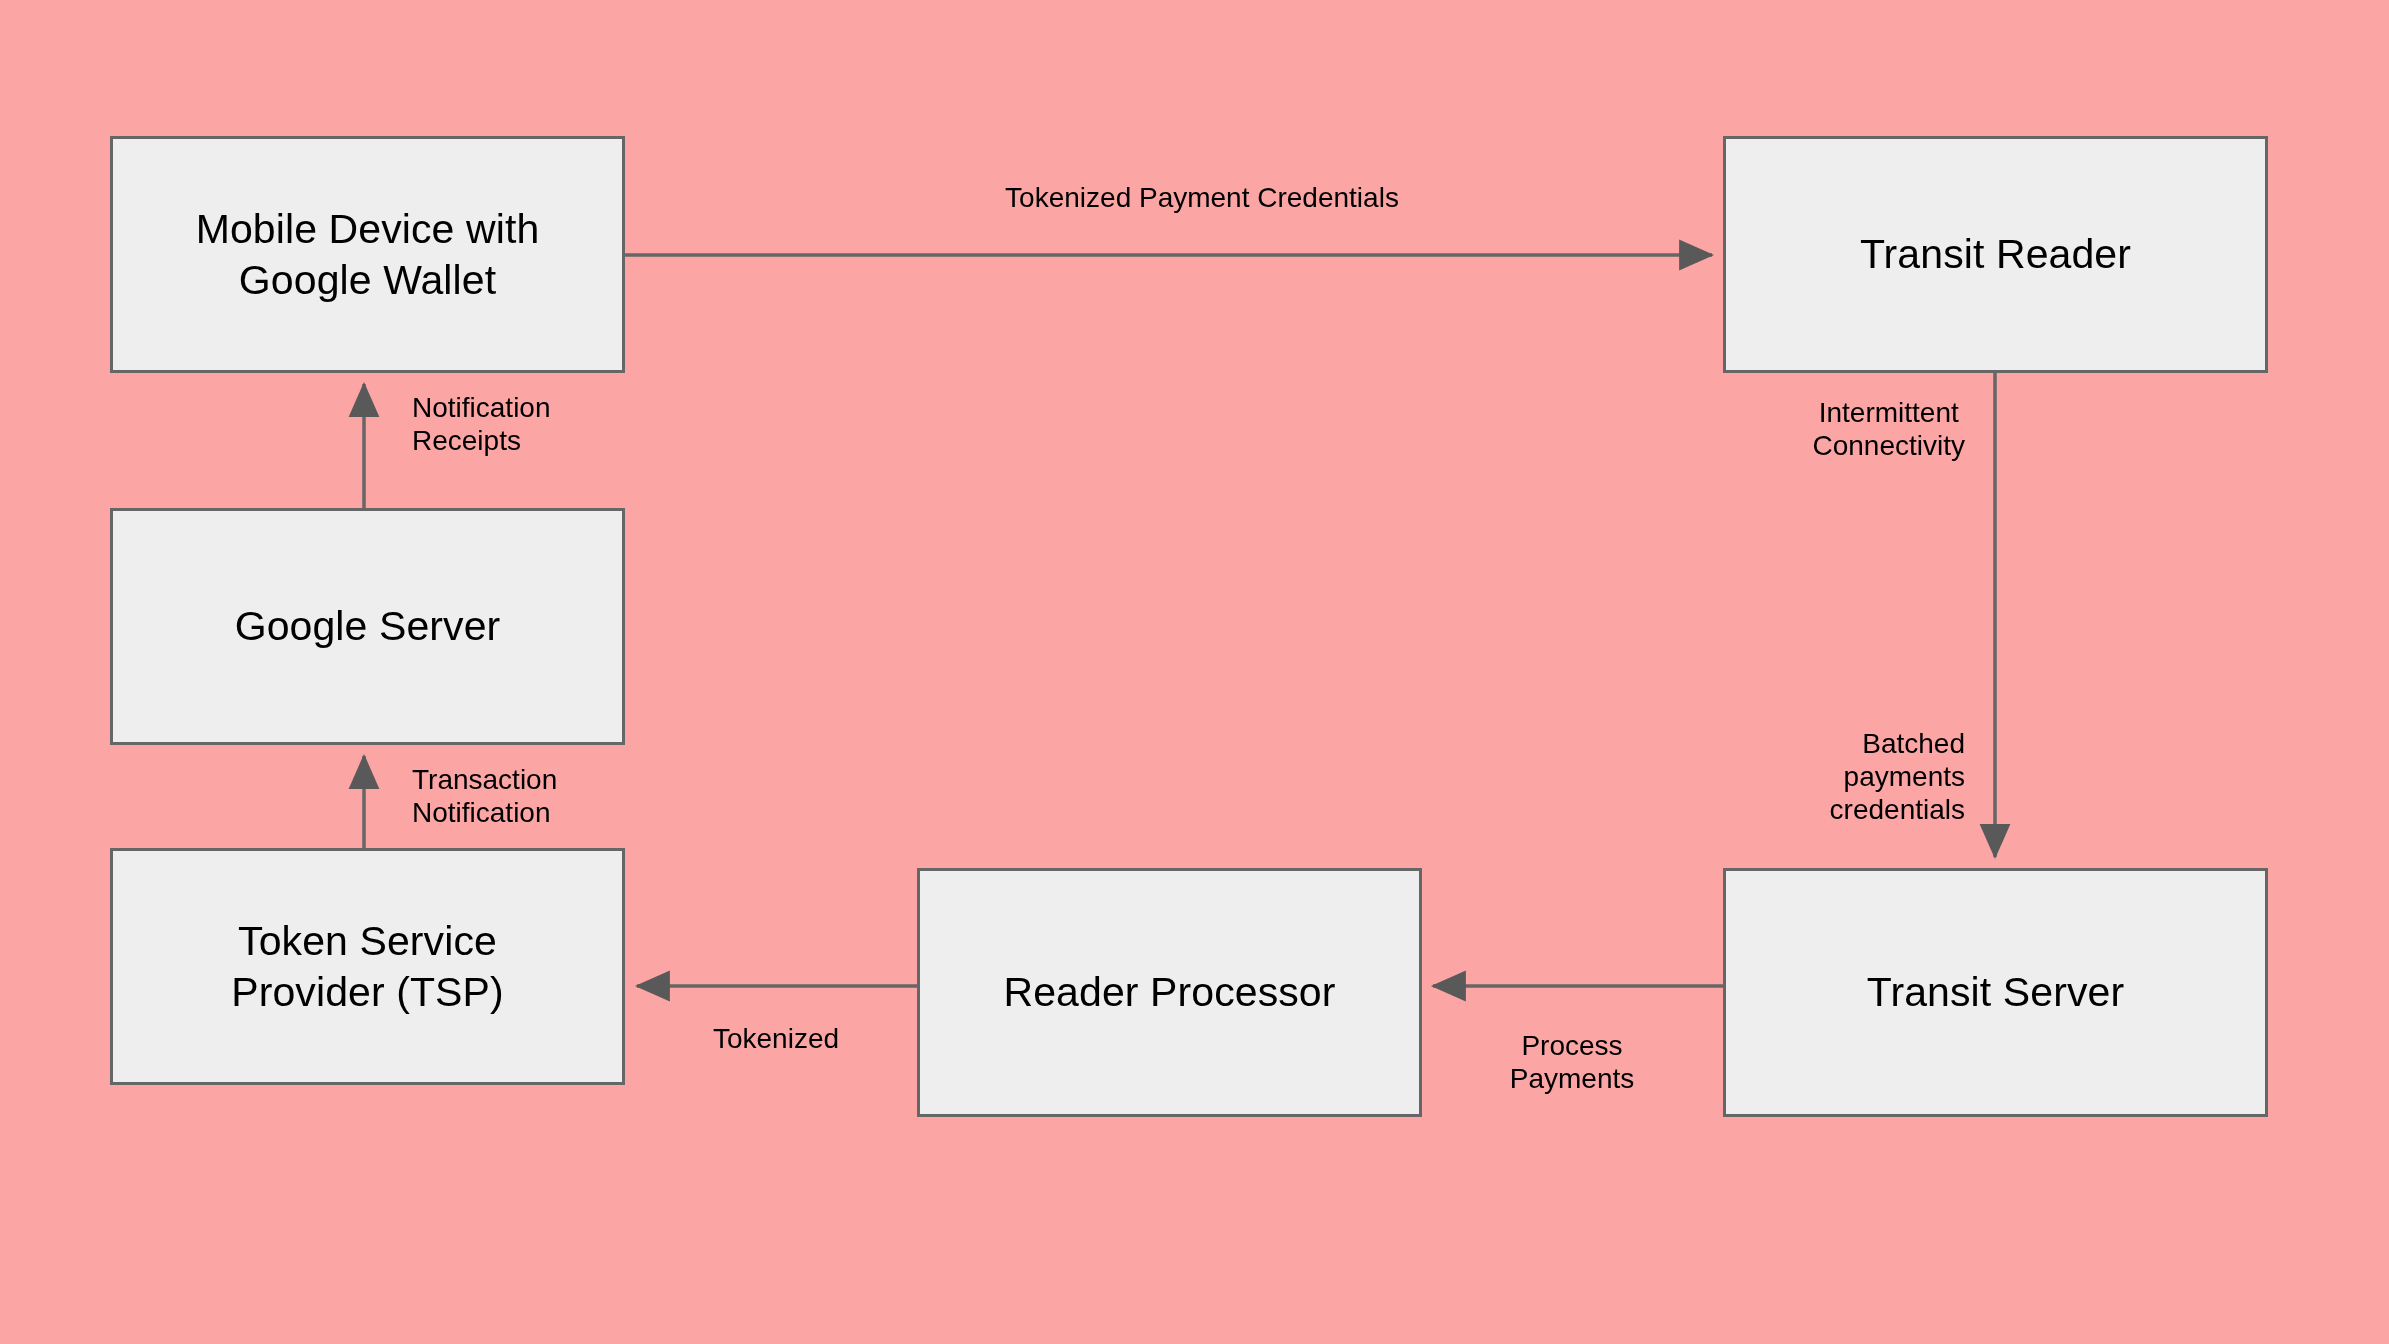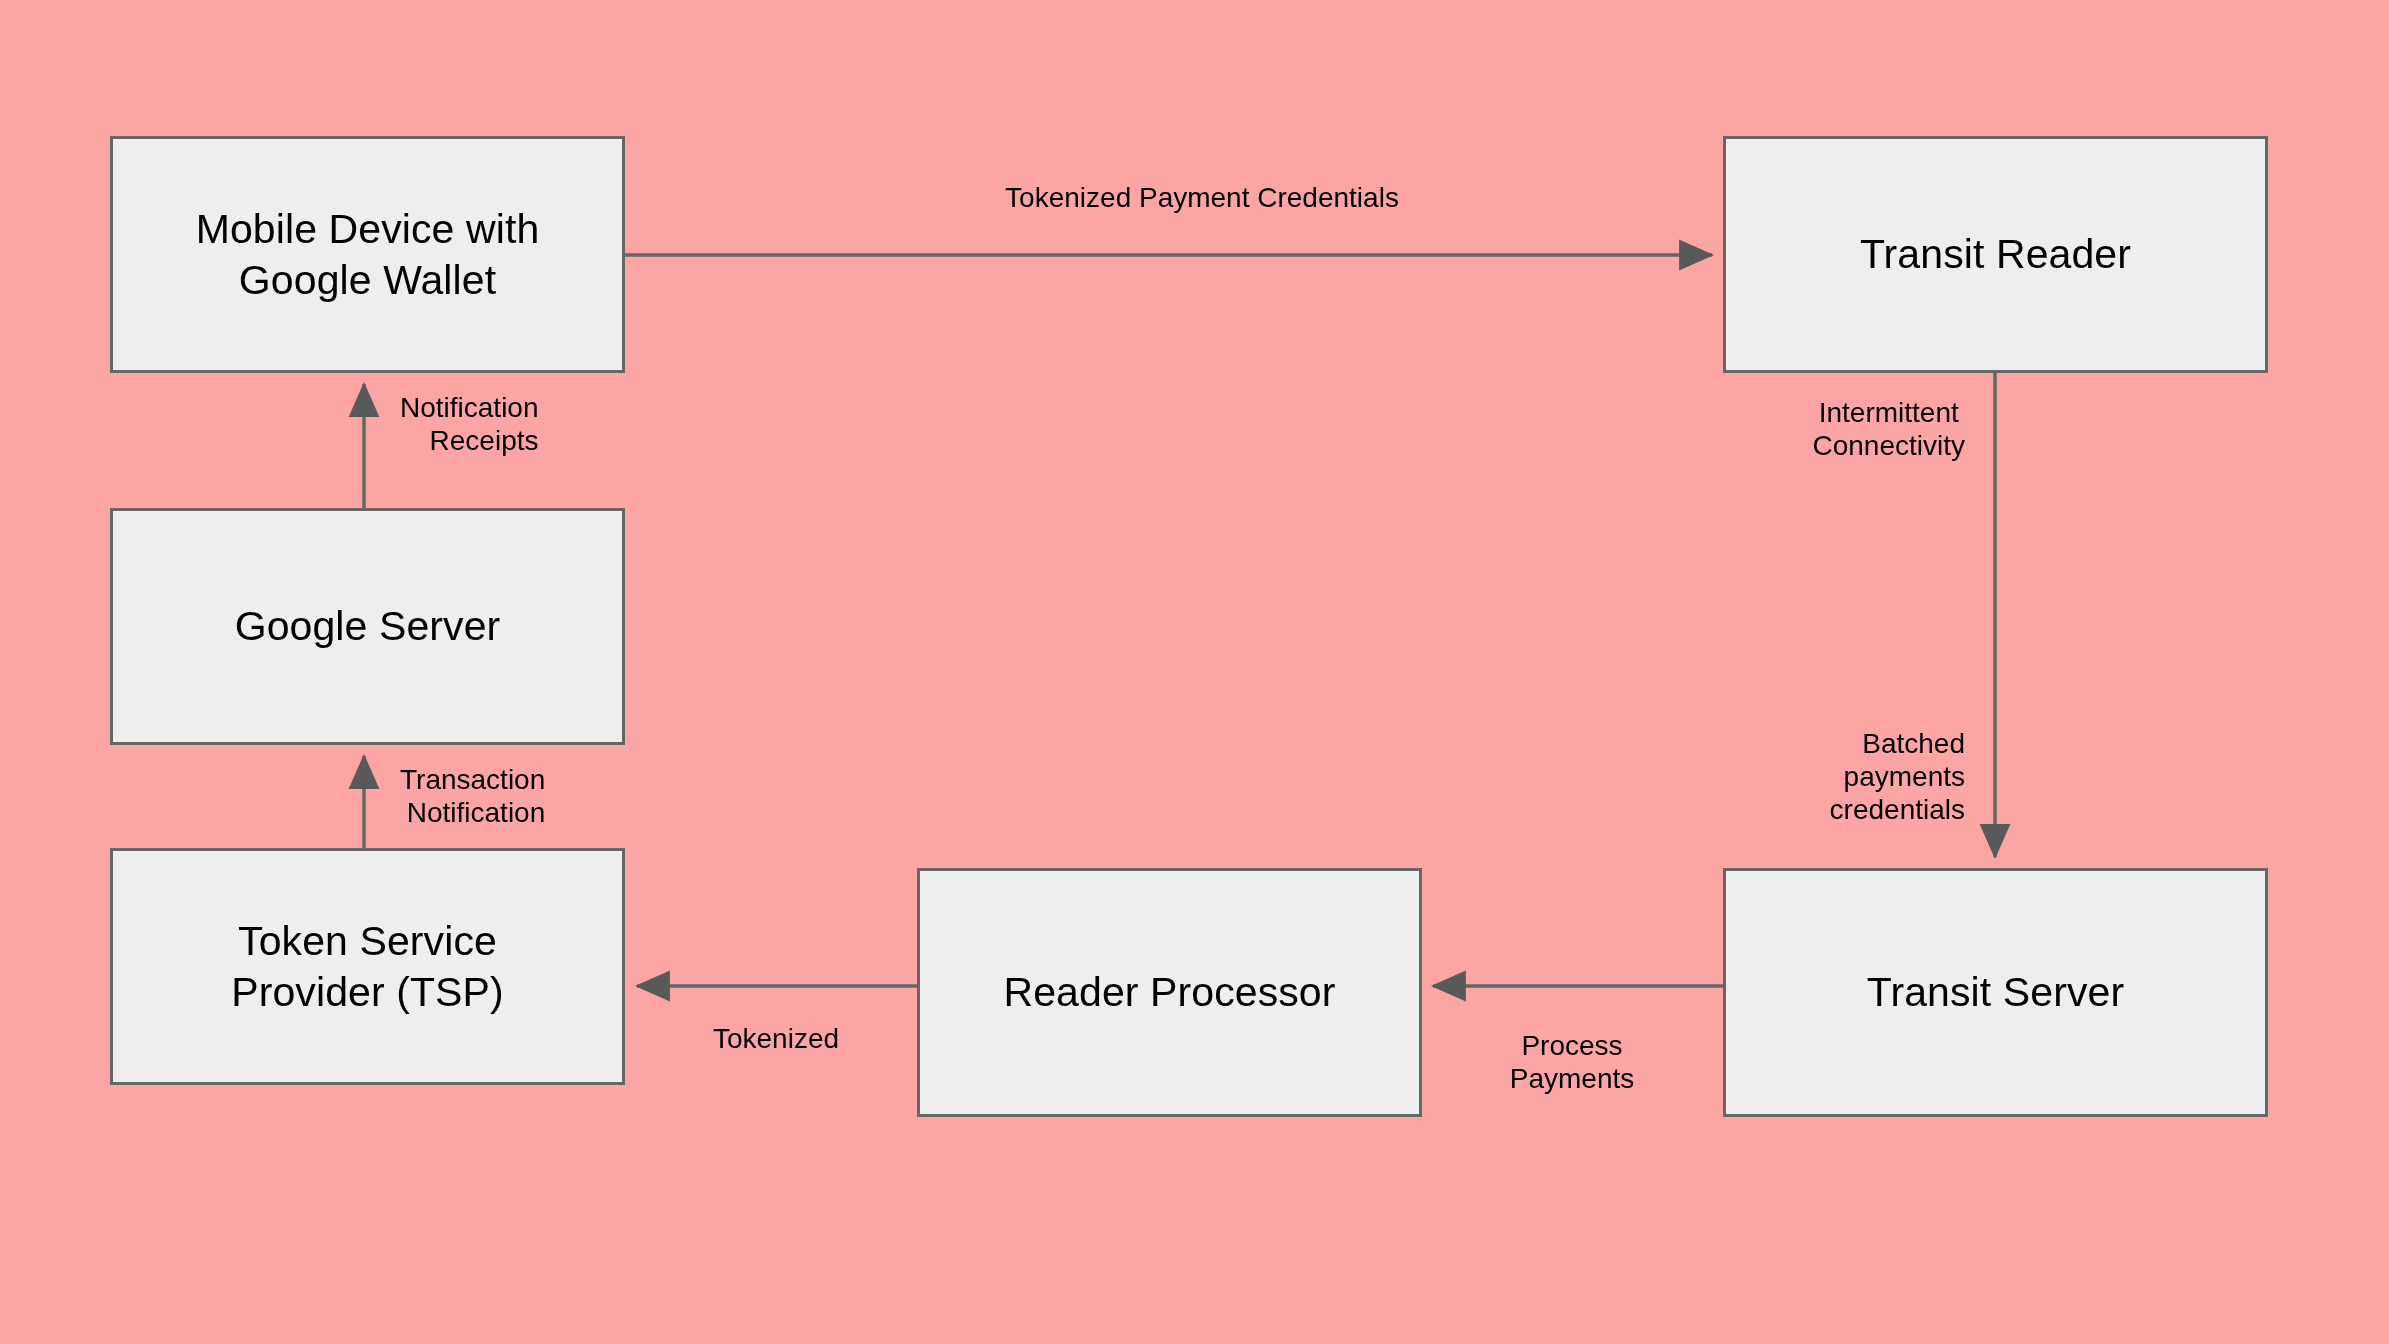--- a/index.html
+++ b/index.html
@@ -51,21 +51,21 @@
   .edge-label {
     position: absolute;
     color: #000000;
     font-size: 28px;
     font-weight: normal;
     line-height: 1.17;
     white-space: pre-line;
     z-index: 3;
   }
   .el-center { text-align: center; transform: translateX(-50%); }
-  .el-left   { text-align: right; }
+  .el-left   { text-align: left; margin-left: 12px; }
   .el-right  { text-align: right; transform: translateX(-100%); }
 </style>
 </head>
 <body>
 
 <div id="canvas">
 
   <svg id="edges" viewBox="0 0 2389 1344" xmlns="http://www.w3.org/2000/svg">
     <defs>
       <marker id="arrow" markerWidth="12" markerHeight="12" refX="9.4" refY="5" orient="auto" markerUnits="strokeWidth">

